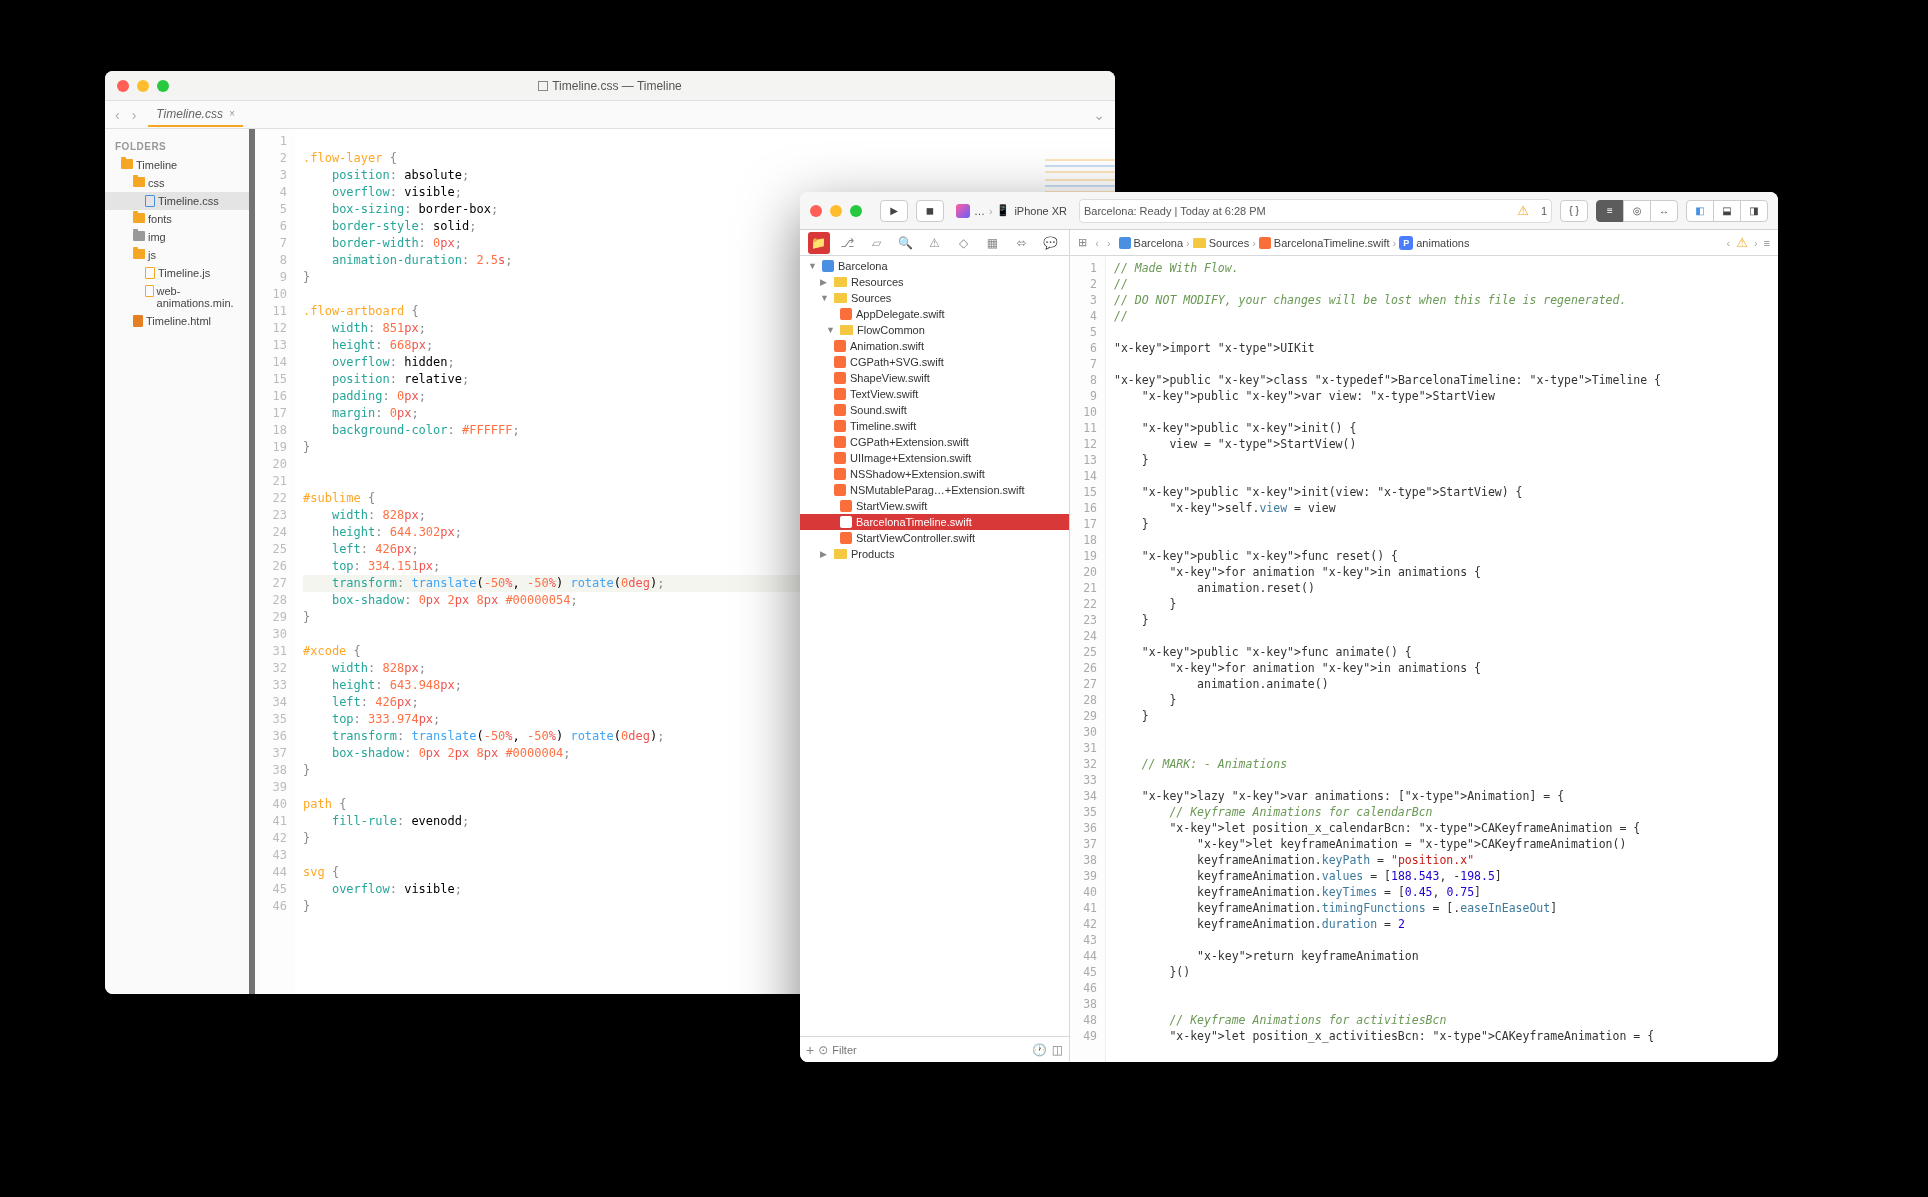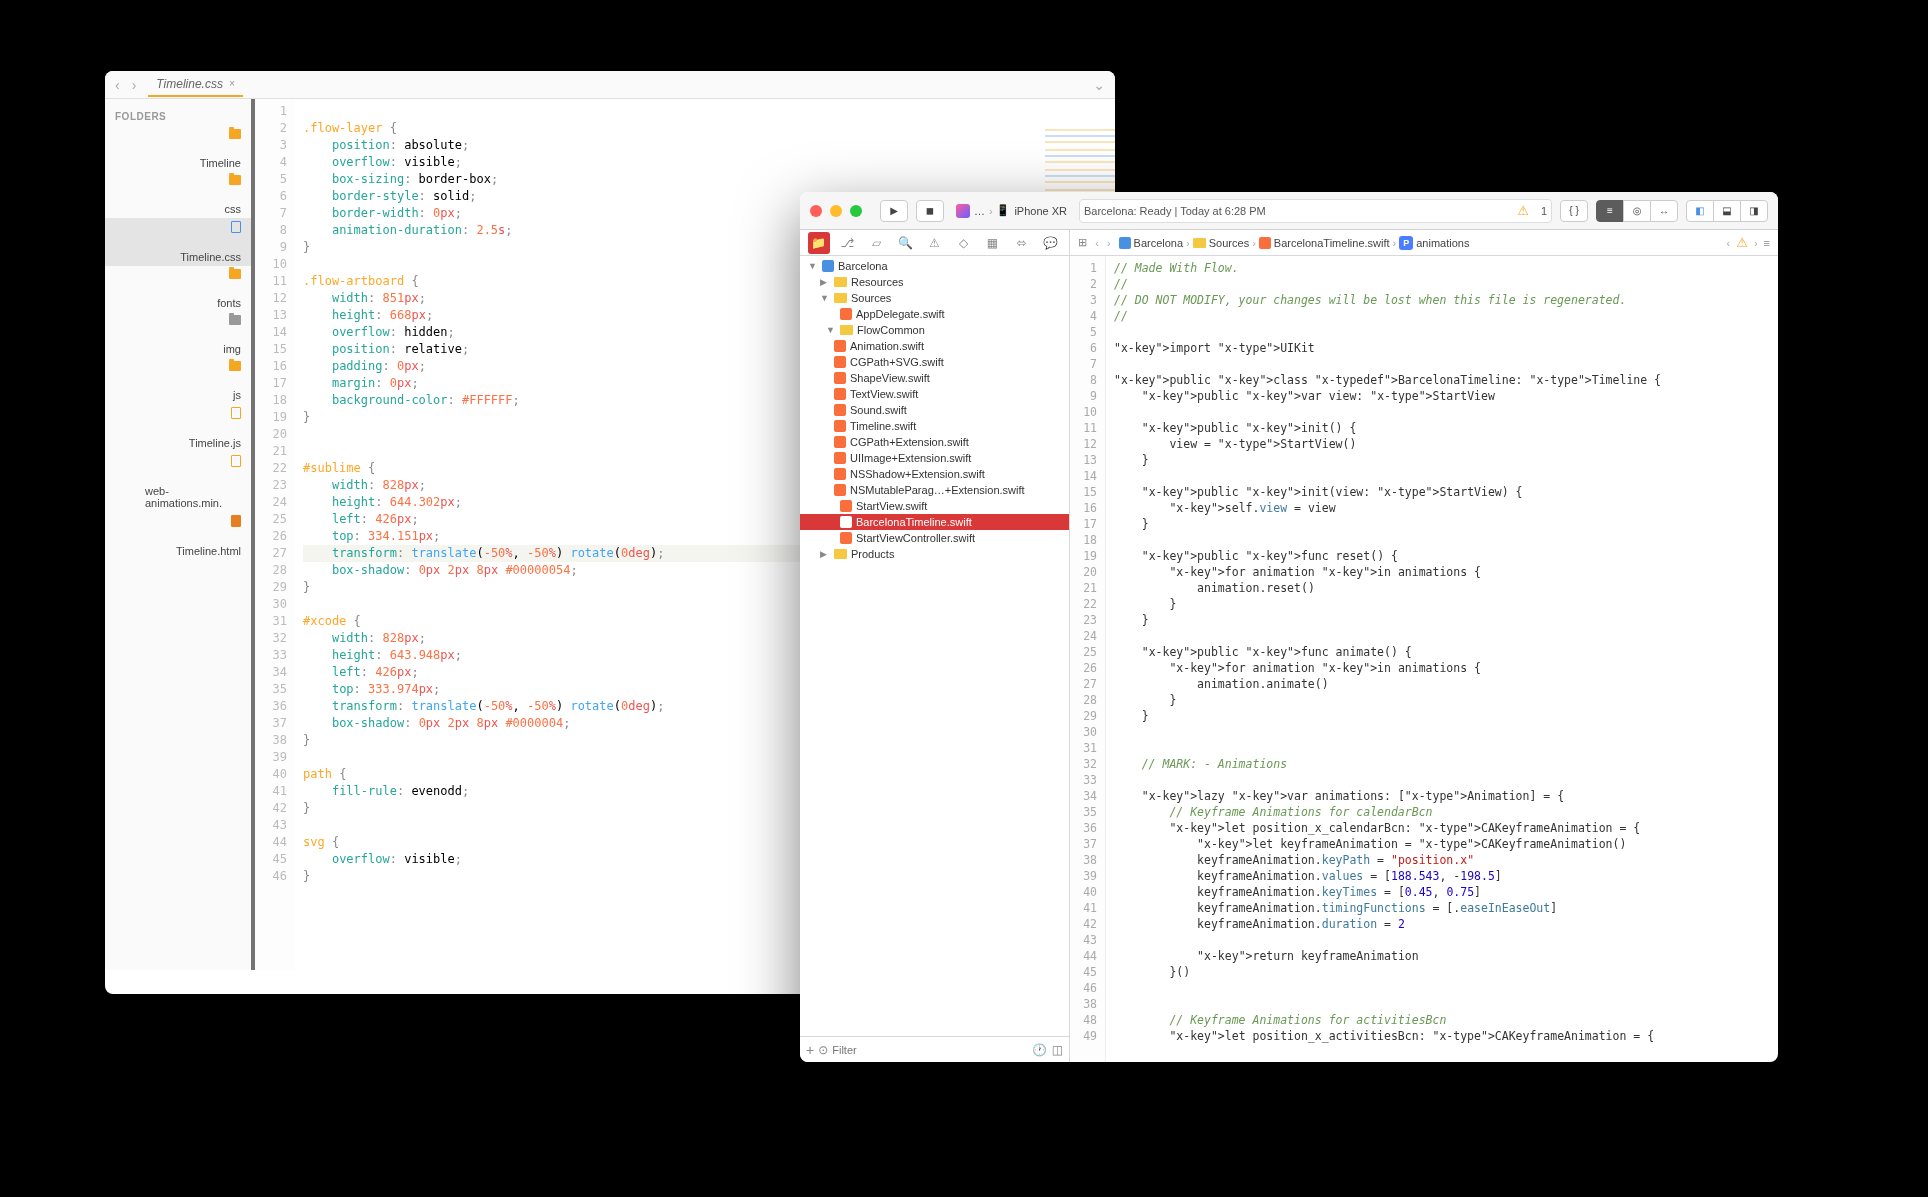--- a/index.html
+++ b/index.html
@@ -10,23 +10,23 @@
 .sublime { left: 105px; top: 71px; width: 1010px; height: 923px; }
 .title-bar { height: 30px; background: #f4f4f2; display: flex; align-items: center; padding: 0 12px; border-bottom: 1px solid #e0e0e0; }
 .traffic-lights { display: flex; gap: 8px; }
 .traffic-light { width: 12px; height: 12px; border-radius: 50%; }
 .tl-red { background: #ff5f56; }
 .tl-yellow { background: #ffbd2e; }
 .tl-green { background: #27c93f; }
 .window-title { flex: 1; text-align: center; font-size: 12px; color: #555; display: flex; align-items: center; justify-content: center; gap: 4px; }
 
 .sublime-body { display: flex; height: calc(100% - 52px); }
-.sidebar { width: 150px; background: #fafafa; border-right: 4px solid #737373; padding-top: 8px; font-size: 11px; }
+.sidebar { width: 150px; background: #fafafa; border-right: 6px solid #737373; padding-top: 8px; font-size: 11px; }
 .sidebar-heading { color: #999; font-size: 10px; font-weight: bold; padding: 4px 10px; letter-spacing: 0.5px; }
-.sidebar-item { padding: 3px 10px 3px 16px; display: flex; align-items: flex-end; gap: 18px; color: #444; cursor: pointer; flex-direction: column; }
+.sidebar-item { padding: 3px 10px 3px 16px; display: flex; align-items: flex-start; gap: 3px; color: #444; cursor: pointer; }
 .sidebar-item.selected { background: #e4e4e4; }
 .sidebar-item.depth1 { padding-left: 28px; }
 .sidebar-item.depth2 { padding-left: 40px; }
 .folder-icon { width: 12px; height: 10px; background: #f5a623; border-radius: 1px; position: relative; }
 .folder-icon::before { content: ''; position: absolute; top: -2px; left: 0; width: 5px; height: 2px; background: #f5a623; border-radius: 1px 1px 0 0; }
 .folder-icon.gray { background: #999; }
 .folder-icon.gray::before { background: #999; }
 .file-icon { width: 10px; height: 12px; border: 1px solid #4a90e2; border-radius: 1px; position: relative; }
 .file-icon.css { border-color: #4a90e2; }
 .file-icon.js { border-color: #f5a623; }
@@ -107,20 +107,32 @@
 .x-prop { color: #3e7a9c; }
 .x-func { color: #333; margin-top: 42px; }
 
 .app-badge { width: 14px; height: 14px; background: linear-gradient(135deg, #ff5e9c, #6a5eff); border-radius: 3px; }
 .p-badge { width: 14px; height: 14px; background: #4a7dff; border-radius: 3px; color: #fff; font-size: 9px; display: flex; align-items: center; justify-content: center; font-weight: bold; }
 </style>
 </head>
 <body>
 
 <div class="window sublime">
+  <div class="title-bar">
+    <div class="traffic-lights">
+      <div class="traffic-light tl-red"></div>
+      <div class="traffic-light tl-yellow"></div>
+      <div class="traffic-light tl-green"></div>
+    </div>
+    <div class="window-title">
+      <span style="width:10px;height:10px;border:1px solid #888;display:inline-block"></span>
+      <span>Timeline.css — Timeline</span>
+    </div>
+    <div style="width:52px"></div>
+  </div>
   <div class="tab-bar" style="height:28px;background:#fafafa;">
     <span class="nav-arrow">‹</span>
     <span class="nav-arrow">›</span>
     <div class="tab">
       <span>Timeline.css</span>
       <span class="tab-close">×</span>
     </div>
     <div style="flex:1"></div>
     <span class="nav-arrow">⌄</span>
   </div>

